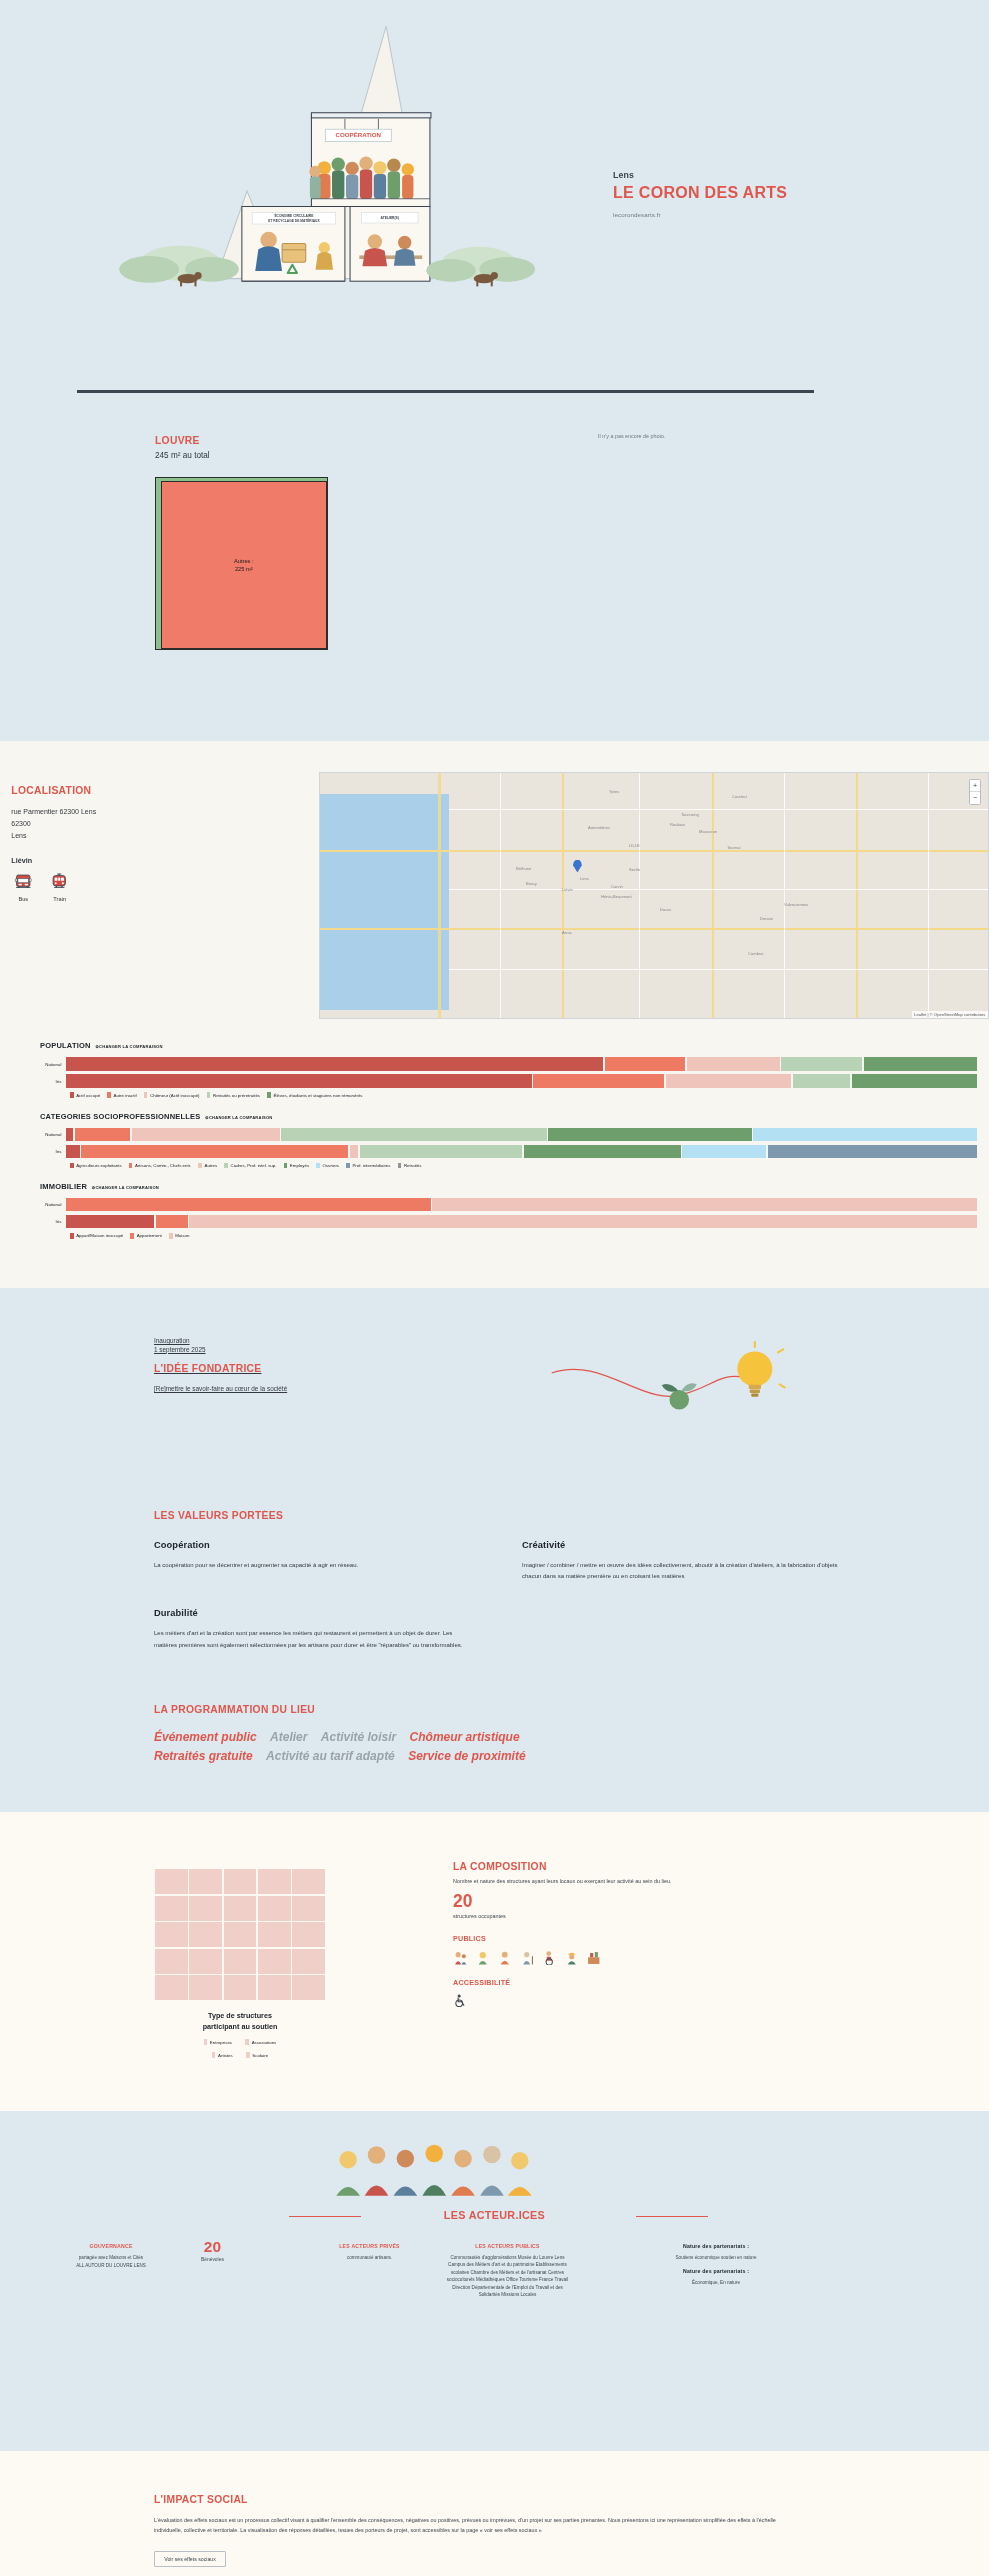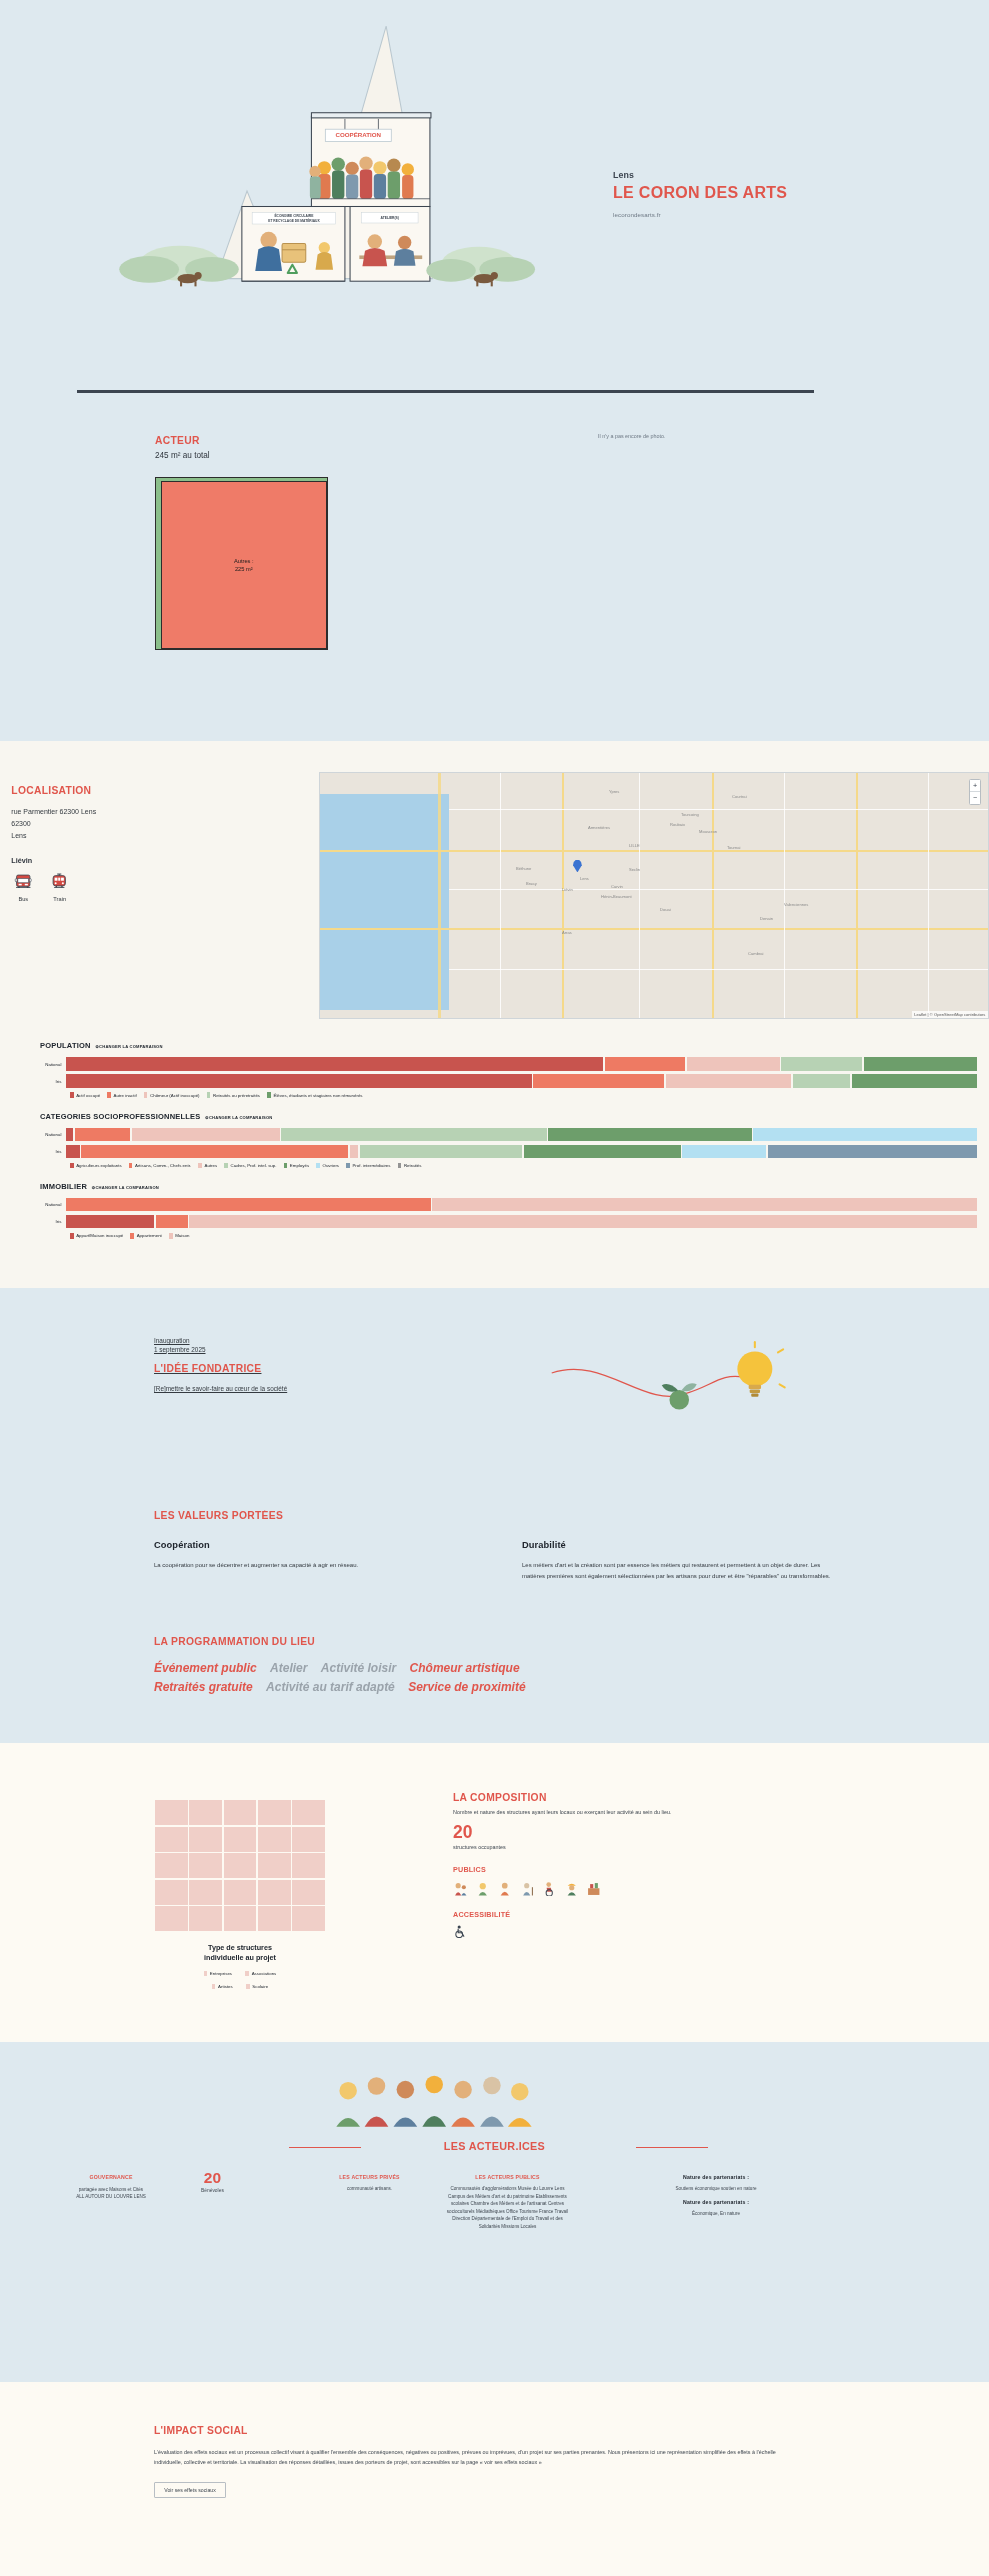--- a/index.html
+++ b/index.html
@@ -255,21 +255,21 @@
 
     <div class="hero-text">
       <div class="hero-city">Lens</div>
       <div class="hero-title">LE CORON DES ARTS</div>
       <div class="hero-url">lecorondesarts.fr</div>
     </div>
   </section>
 
   <section class="surface-wrap band-blue">
     <div class="surface-block">
-      <h2 class="sec-title">ACTEUR</h2>
+      <h2 class="sec-title">LOUVRE</h2>
       <div class="surface-sub">245 m² au total</div>
       <div class="surface-diagram">
         <div class="surface-inner">
           <span>
             <span>Autres :</span><br>
             <span>225 m²</span>
           </span>
         </div>
       </div>
     </div>
@@ -543,20 +543,24 @@
 
   <section class="valeurs-wrap band-blue">
     <div class="valeurs-inner">
       <h2 class="sec-title">LES VALEURS PORTÉES</h2>
       <div class="valeurs-grid" id="valeurs-grid">
           <div class="valeur">
             <h4>Coopération</h4>
             <p>La coopération pour se décentrer et augmenter sa capacité à agir en réseau.</p>
           </div>
           <div class="valeur">
+            <h4>Créativité</h4>
+            <p>Imaginer / combiner / mettre en œuvre des idées collectivement, aboutir à la création d'ateliers, à la fabrication d'objets chacun dans sa matière première ou en croisant les matières</p>
+          </div>
+          <div class="valeur">
             <h4>Durabilité</h4>
             <p>Les métiers d'art et la création sont par essence les métiers qui restaurent et permettent à un objet de durer. Les matières premières sont également sélectionnées par les artisans pour durer et être "réparables" ou transformables.</p>
           </div>
         </div>
     </div>
   </section>
 
   <section class="prog-wrap band-blue">
     <div class="prog-inner">
       <h2 class="sec-title">LA PROGRAMMATION DU LIEU</h2>
@@ -596,21 +600,21 @@
           <div class="sq"></div>
           <div class="sq"></div>
           <div class="sq"></div>
           <div class="sq"></div>
           <div class="sq"></div>
           <div class="sq"></div>
           <div class="sq"></div>
         </div>
       <div class="compo-caption">
         <div>Type de structures</div>
-        <div>individuelle au projet</div>
+        <div>participant au soutien</div>
       </div>
       <div class="compo-legend">
         <span class="legend-item">
           <span class="legend-swatch" style="background:#f0cfc8"></span>
           <span>Entreprises</span>
         </span>
         <span class="legend-item">
           <span class="legend-swatch" style="background:#f0cfc8"></span>
           <span>Associations</span>
         </span>

